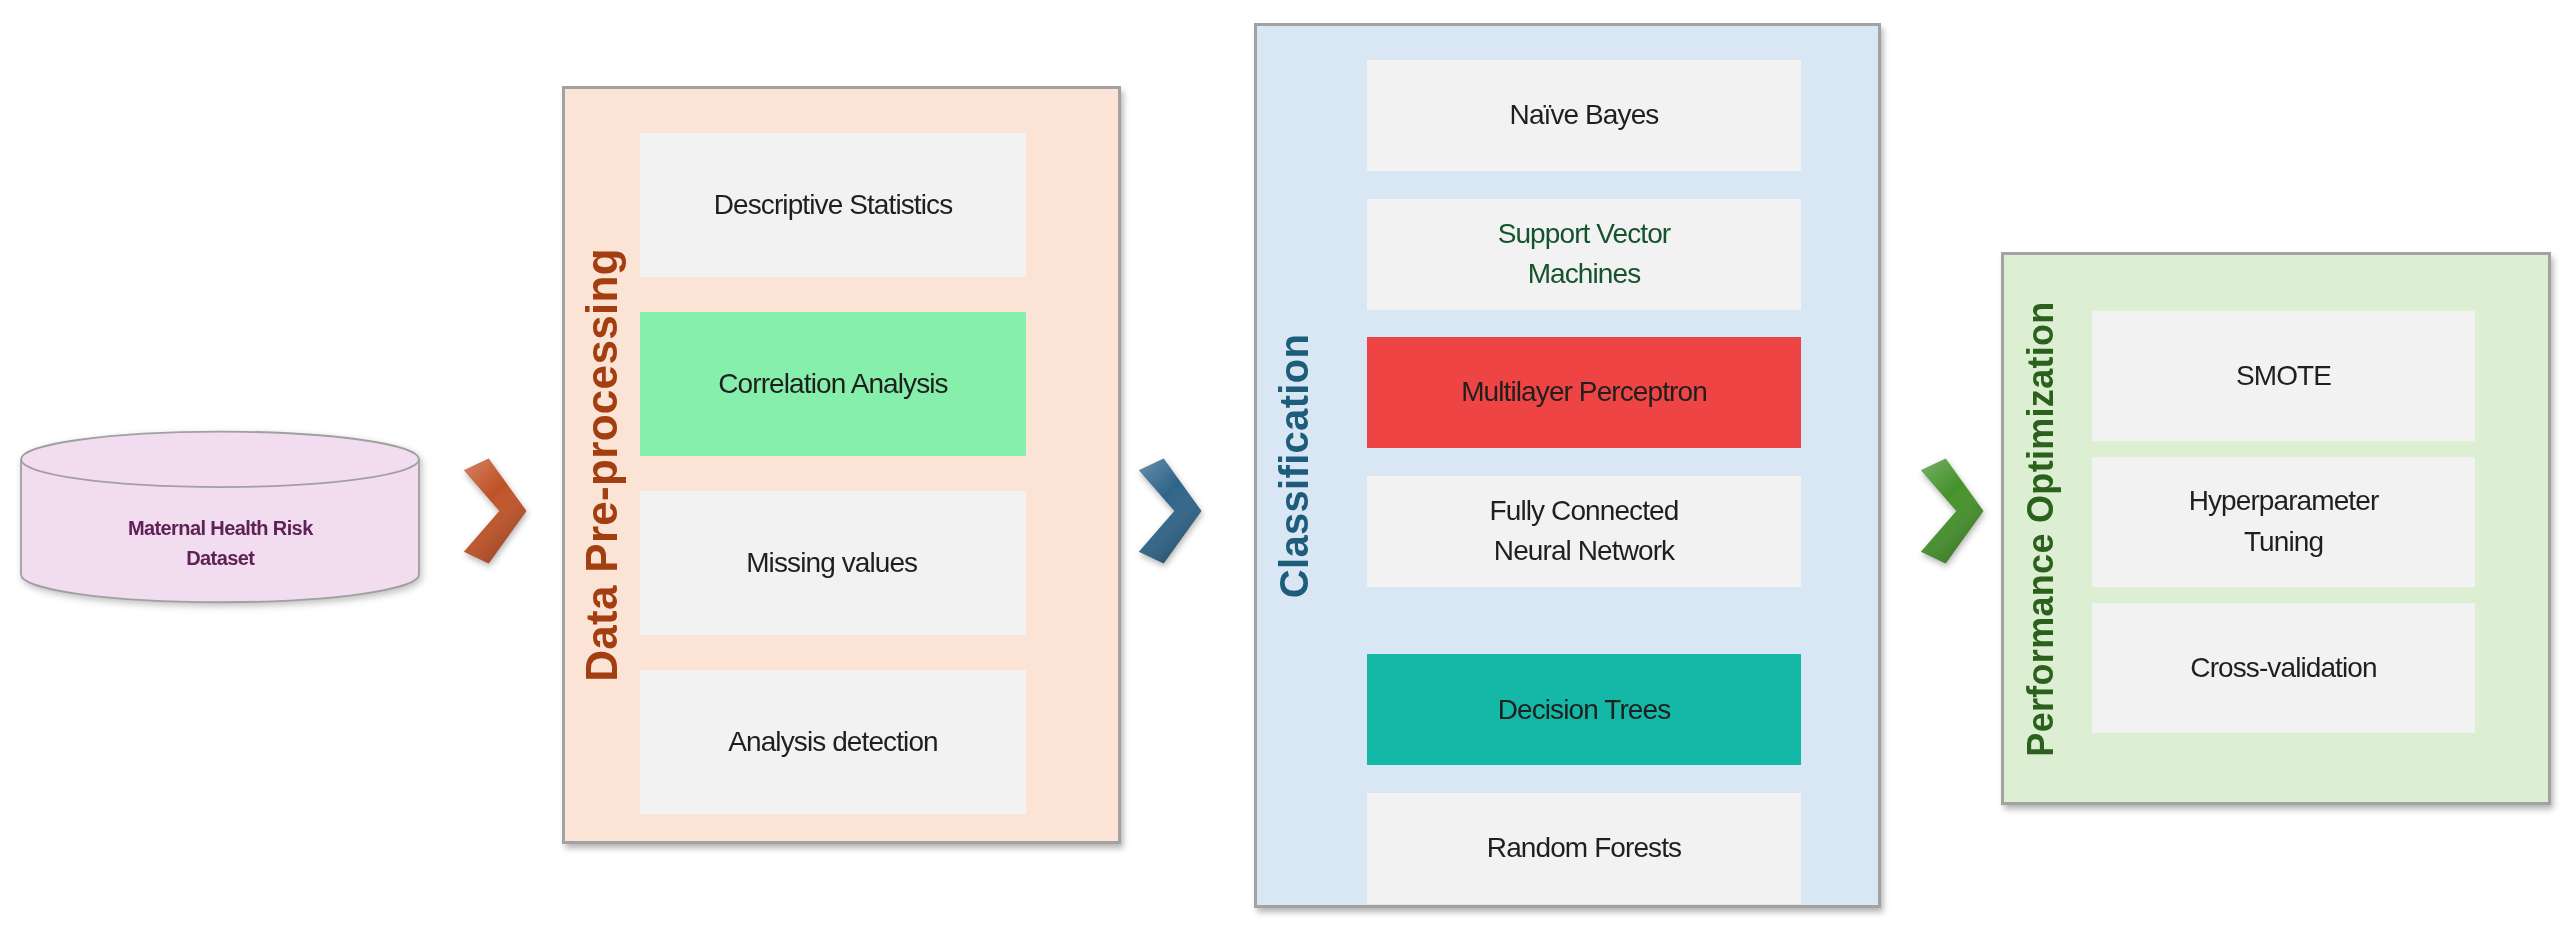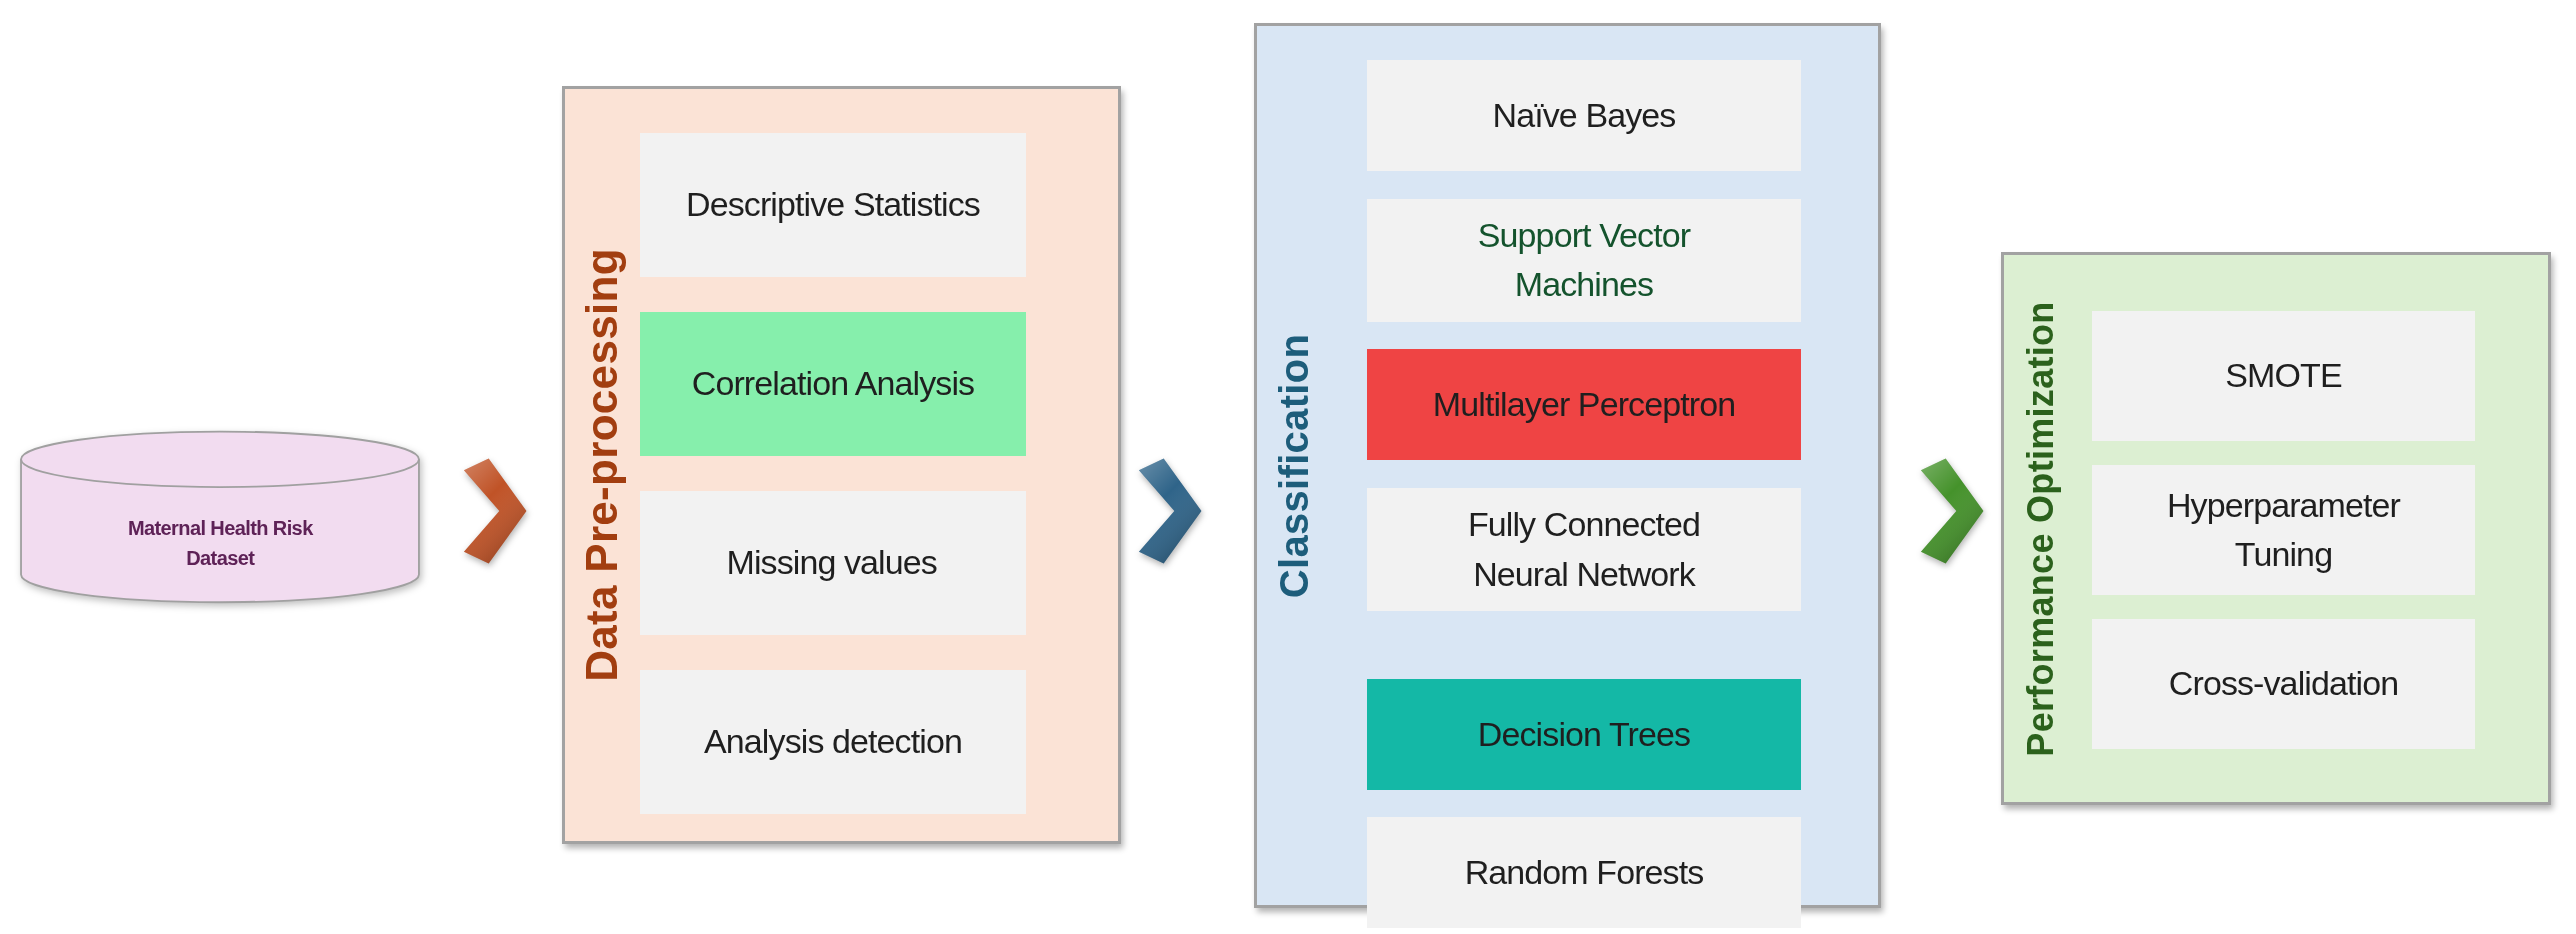--- a/index.html
+++ b/index.html
@@ -87,29 +87,29 @@
   #panel-1 .vlabel { font-size: 40px; }
   #panel-2 .vlabel { font-size: 36px; }
 
   .boxes {
     position: absolute;
     display: flex;
     flex-direction: column;
   }
   #panel-0 .boxes { left: 75px; top: 44px;  width: 386px; gap: 35px; }
   #panel-1 .boxes { left: 110px; top: 34px;  width: 434px; gap: 27.6px; }
-  #panel-2 .boxes { left: 88px; top: 56px;  width: 383px; gap: 24px; }
+  #panel-2 .boxes { left: 88px; top: 56px;  width: 383px; gap: 16px; }
 
   .box {
     box-sizing: border-box;
     display: flex;
     align-items: center;
     justify-content: center;
     text-align: center;
-    font-size: 34px;
+    font-size: 28px;
     line-height: 1.45;
     letter-spacing: -0.9px;
     white-space: pre-line;
     padding: 12.3px 8.6px;
   }
   #panel-0 .box { min-height: 144px; }
   #panel-1 .box { min-height: 111px; }
   #panel-2 .box { min-height: 130px; }
 </style>
 </head>

